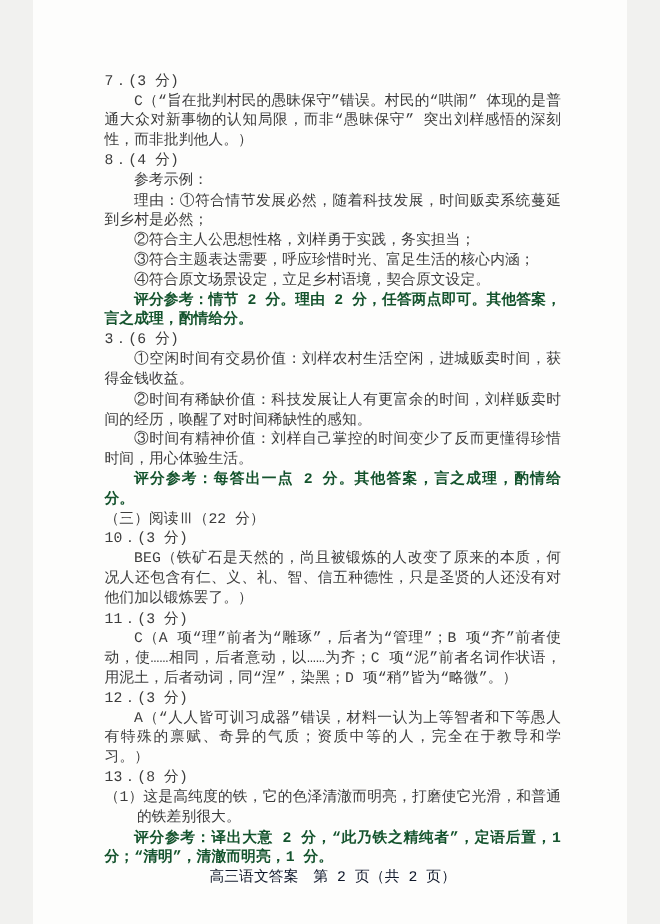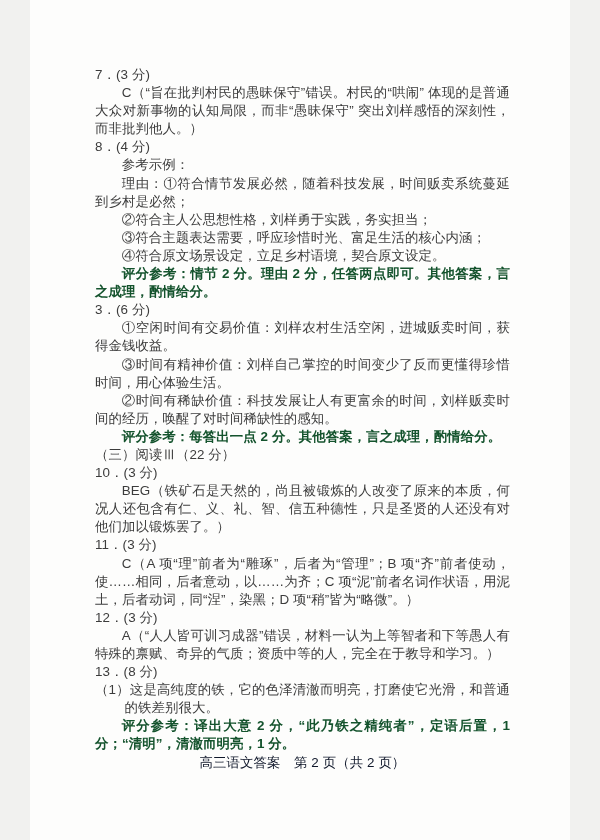--- a/index.html
+++ b/index.html
@@ -8,21 +8,21 @@
     background: #f1f1ef;
   }
   .page {
     position: relative;
     width: 540px;
     height: 840px;
     margin: 0 auto;
     background: #fdfdfc;
     box-sizing: border-box;
     padding: 66px 60px 0 65px;
-    font-family: Liberation Sans, sans-serif;
+    font-family: Liberation Mono, monospace;
     font-size: 13.4px;
     line-height: 18.1px;
     color: #3c3c3c;
     text-align: justify;
     letter-spacing: 0.1px;
     overflow: hidden;
   }
   .p {
     margin: 0;
     text-indent: 2em;
@@ -53,22 +53,22 @@
   <p class="p">C（“旨在批判村民的愚昧保守”错误。村民的“哄闹” 体现的是普通大众对新事物的认知局限，而非“愚昧保守” 突出刘样感悟的深刻性，而非批判他人。）</p>
   <p class="p item">8．(4 分)</p>
   <p class="p">参考示例：</p>
   <p class="p">理由：①符合情节发展必然，随着科技发展，时间贩卖系统蔓延到乡村是必然；</p>
   <p class="p">②符合主人公思想性格，刘样勇于实践，务实担当；</p>
   <p class="p">③符合主题表达需要，呼应珍惜时光、富足生活的核心内涵；</p>
   <p class="p">④符合原文场景设定，立足乡村语境，契合原文设定。</p>
   <p class="p bold">评分参考：情节 2 分。理由 2 分，任答两点即可。其他答案，言之成理，酌情给分。</p>
   <p class="p item">3．(6 分)</p>
   <p class="p">①空闲时间有交易价值：刘样农村生活空闲，进城贩卖时间，获得金钱收益。</p>
+  <p class="p">②时间有稀缺价值：科技发展让人有更富余的时间，刘样贩卖时间的经历，唤醒了对时间稀缺性的感知。</p>
   <p class="p">③时间有精神价值：刘样自己掌控的时间变少了反而更懂得珍惜时间，用心体验生活。</p>
-  <p class="p">②时间有稀缺价值：科技发展让人有更富余的时间，刘样贩卖时间的经历，唤醒了对时间稀缺性的感知。</p>
   <p class="p bold">评分参考：每答出一点 2 分。其他答案，言之成理，酌情给分。</p>
   <p class="p item">（三）阅读Ⅲ（22 分）</p>
   <p class="p item">10．(3 分)</p>
   <p class="p">BEG（铁矿石是天然的，尚且被锻炼的人改变了原来的本质，何况人还包含有仁、义、礼、智、信五种德性，只是圣贤的人还没有对他们加以锻炼罢了。）</p>
   <p class="p item">11．(3 分)</p>
   <p class="p">C（A 项“理”前者为“雕琢”，后者为“管理”；B 项“齐”前者使动，使……相同，后者意动，以……为齐；C 项“泥”前者名词作状语，用泥土，后者动词，同“涅”，染黑；D 项“稍”皆为“略微”。）</p>
   <p class="p item">12．(3 分)</p>
   <p class="p">A（“人人皆可训习成器”错误，材料一认为上等智者和下等愚人有特殊的禀赋、奇异的气质；资质中等的人，完全在于教导和学习。）</p>
   <p class="p item">13．(8 分)</p>
   <p class="p sub">（1）这是高纯度的铁，它的色泽清澈而明亮，打磨使它光滑，和普通的铁差别很大。</p>

